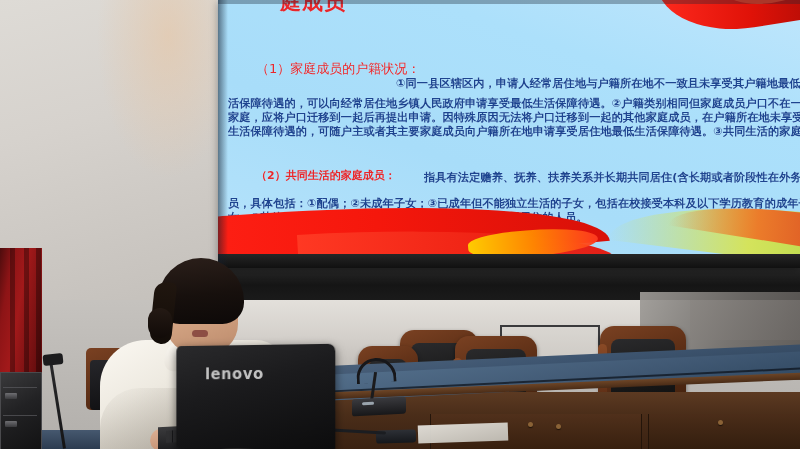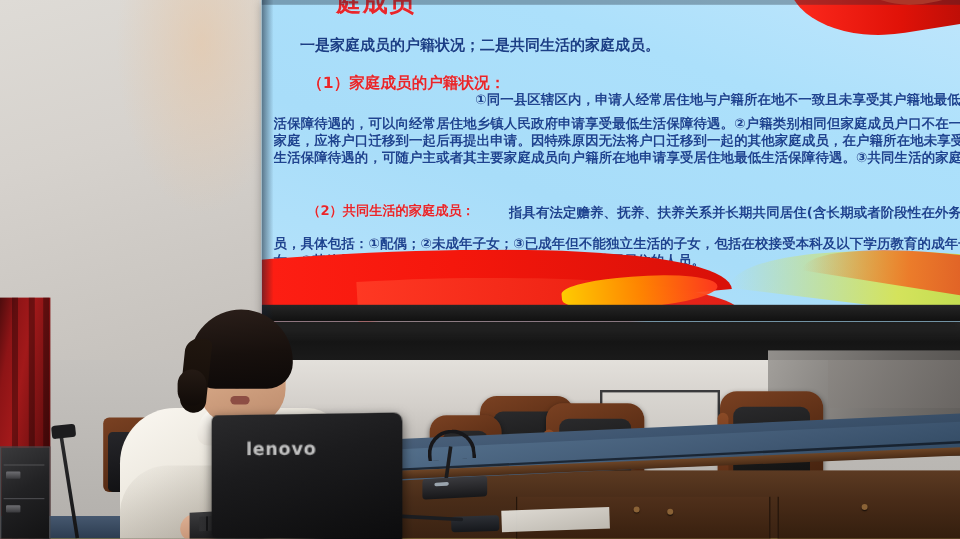--- a/index.html
+++ b/index.html
@@ -1,20 +1,20 @@
 <!DOCTYPE html>
 <html><head>
 <meta charset="utf-8">
 <style>
   html,body{margin:0;padding:0;background:#000;}
   body{font-family:"DejaVu Sans","Liberation Sans",sans-serif;}
 
   #scene{
     position:relative;width:800px;height:449px;overflow:hidden;
-    background:#eab308;
+    background:#fef9c3;
   }
 
   
   .wall{
     position:absolute;left:0;top:0;width:800px;height:449px;
     background:linear-gradient(180deg,#cfccc8 0%,#d4d1cd 35%,#c9c6c2 60%,#b2afab 100%);
   }
   .wall-upper-left{
     position:absolute;left:0;top:0;width:218px;height:300px;
     background:linear-gradient(165deg,#dedbd6 0%,#d6d2cd 40%,#c4c0bb 100%);
@@ -139,21 +139,21 @@
     position:absolute;left:62px;top:-12px;width:300px;
     font-size:21px;font-weight:bold;color:#e8262b;letter-spacing:1px;
     white-space:nowrap;
   }
   .s-lead{
     position:absolute;left:32px;top:30px;width:540px;
     font-size:12.5px;font-weight:bold;white-space:nowrap;
   }
   .s-h1{
     position:absolute;left:38px;top:60px;
-    font-size:13px;font-weight:bold;color:#e8262b;white-space:nowrap;
+    font-size:13px;font-weight:normal;color:#e8262b;white-space:nowrap;
   }
   .s-body{
     position:absolute;left:10px;width:572px;
     font-size:11.2px;line-height:1.38;letter-spacing:.1px;
     color:#1d4490;font-weight:bold;
   }
   .s-b1{top:82px;}
   .s-b2{top:96px;}
   .s-b3{top:110px;}
   .s-b4{top:124px;}
@@ -413,21 +413,20 @@
 
   <div class="screen">
     <div class="screen-inner"></div>
 
     <div class="deco-tr"></div>
     <div class="deco-tr2"></div>
 
     <div class="slide-text">
       <div class="s-title">庭成员</div>
 
-      <div class="s-lead">一是家庭成员的户籍状况；二是共同生活的家庭成员。</div>
 
       <div class="s-h1">（1）家庭成员的户籍状况：</div>
 
       <div class="s-body s-b1 clip" style="left:178px;top:76px;width:404px">①同一县区辖区内，申请人经常居住地与户籍所在地不一致且未享受其户籍地最低生</div>
 
       <div class="s-body s-b2 clip">活保障待遇的，可以向经常居住地乡镇人民政府申请享受最低生活保障待遇。②户籍类别相同但家庭成员户口不在一起的</div>
       <div class="s-body s-b3 clip">家庭，应将户口迁移到一起后再提出申请。因特殊原因无法将户口迁移到一起的其他家庭成员，在户籍所在地未享受最低</div>
       <div class="s-body s-b4 clip">生活保障待遇的，可随户主或者其主要家庭成员向户籍所在地申请享受居住地最低生活保障待遇。③共同生活的家庭成员</div>
 
       <div class="s-h2">（2）共同生活的家庭成员：</div>

